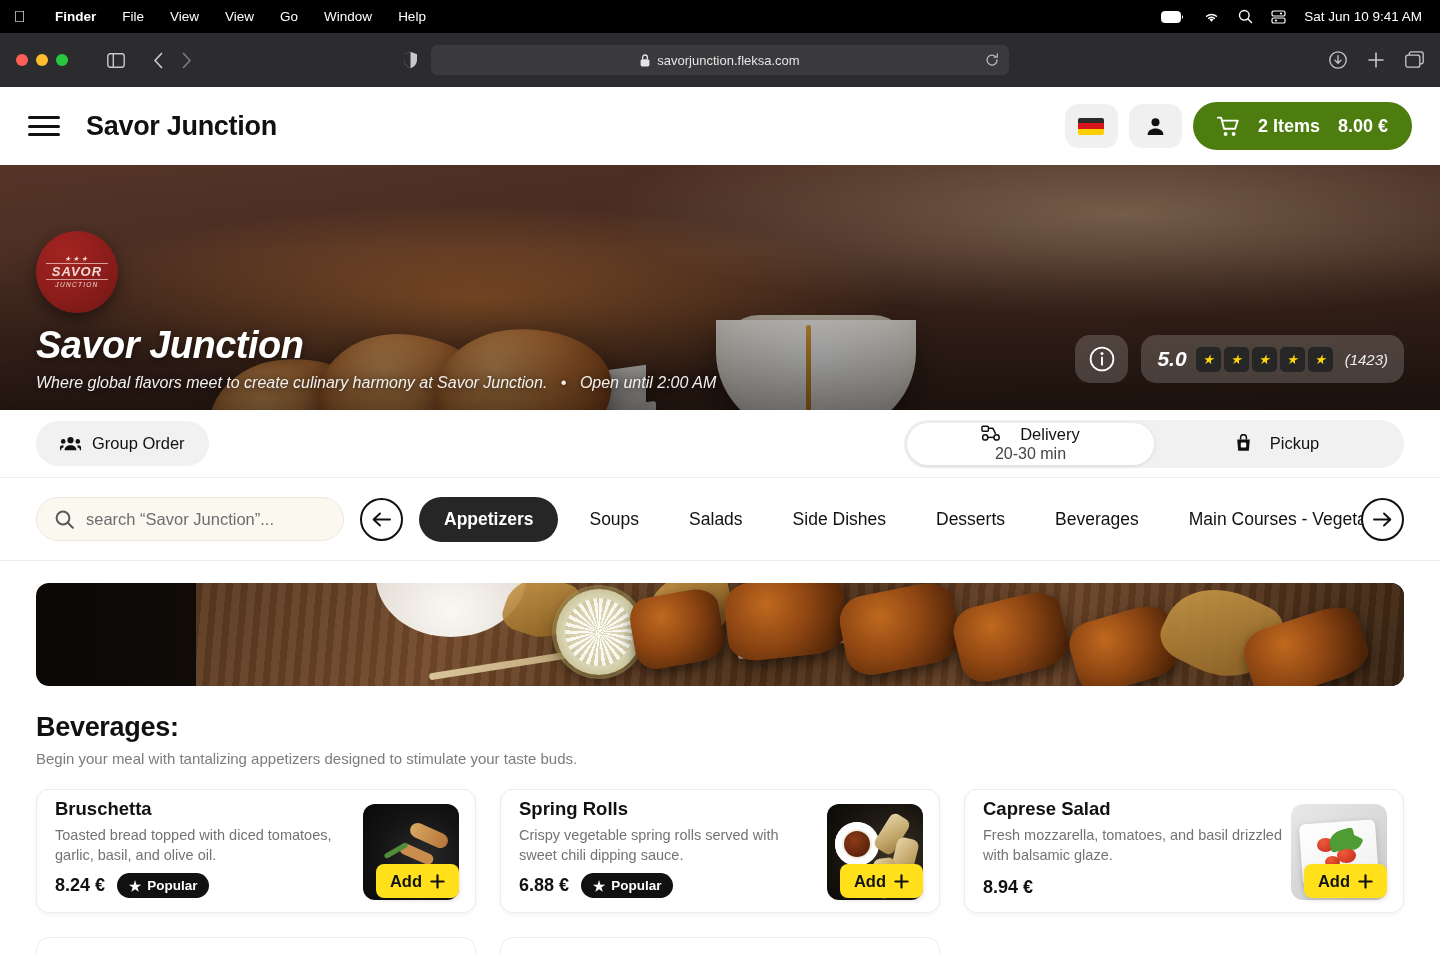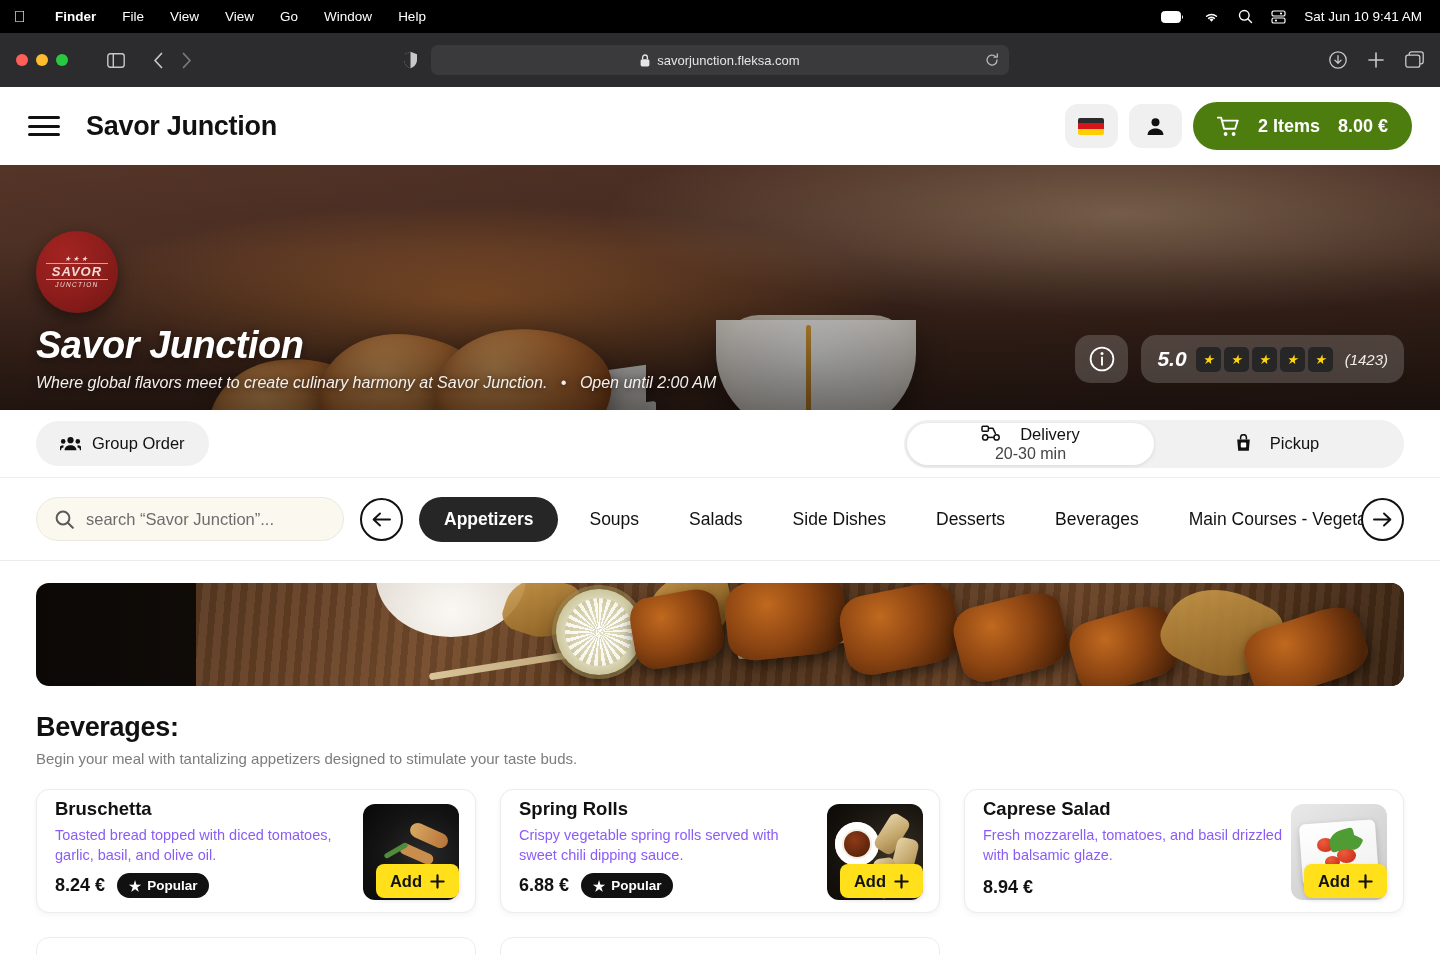--- a/index.html
+++ b/index.html
@@ -240,21 +240,21 @@
     opacity:.9;
   }
   .section-title{ font-size:27px; font-weight:700; color:#111; margin-top:26px; letter-spacing:-0.3px; }
   .section-desc{ font-size:15px; color:#7d7d7d; margin-top:7px; }
   .grid{ display:grid; grid-template-columns:repeat(3,1fr); gap:24px; margin-top:22px; }
   .card{
     height:124px; background:#fff; border:1px solid #ececec; border-radius:13px;
     box-shadow:0 2px 6px rgba(0,0,0,.05); padding:8px 18px; position:relative; cursor:pointer;
   }
   .card-title{ font-size:18.5px; font-weight:700; color:#111; }
-  .card-desc{ font-size:14.5px; color:#8b5cf6; line-height:1.4; margin-top:5px; width:300px; }
+  .card-desc{ font-size:14.5px; color:#737373; line-height:1.4; margin-top:5px; width:300px; }
   .card-foot{ position:absolute; left:18px; bottom:14px; display:flex; align-items:center; gap:12px; }
   .card-price{ font-size:18px; font-weight:700; color:#111; }
   .badge{
     background:#111; color:#fff; border-radius:14px; height:25px; display:flex; align-items:center;
     gap:6px; padding:0 12px; font-size:13.5px; font-weight:600;
   }
   .thumb{
     position:absolute; right:16px; top:14px; width:96px; height:96px; border-radius:12px;
     overflow:hidden;
   }

